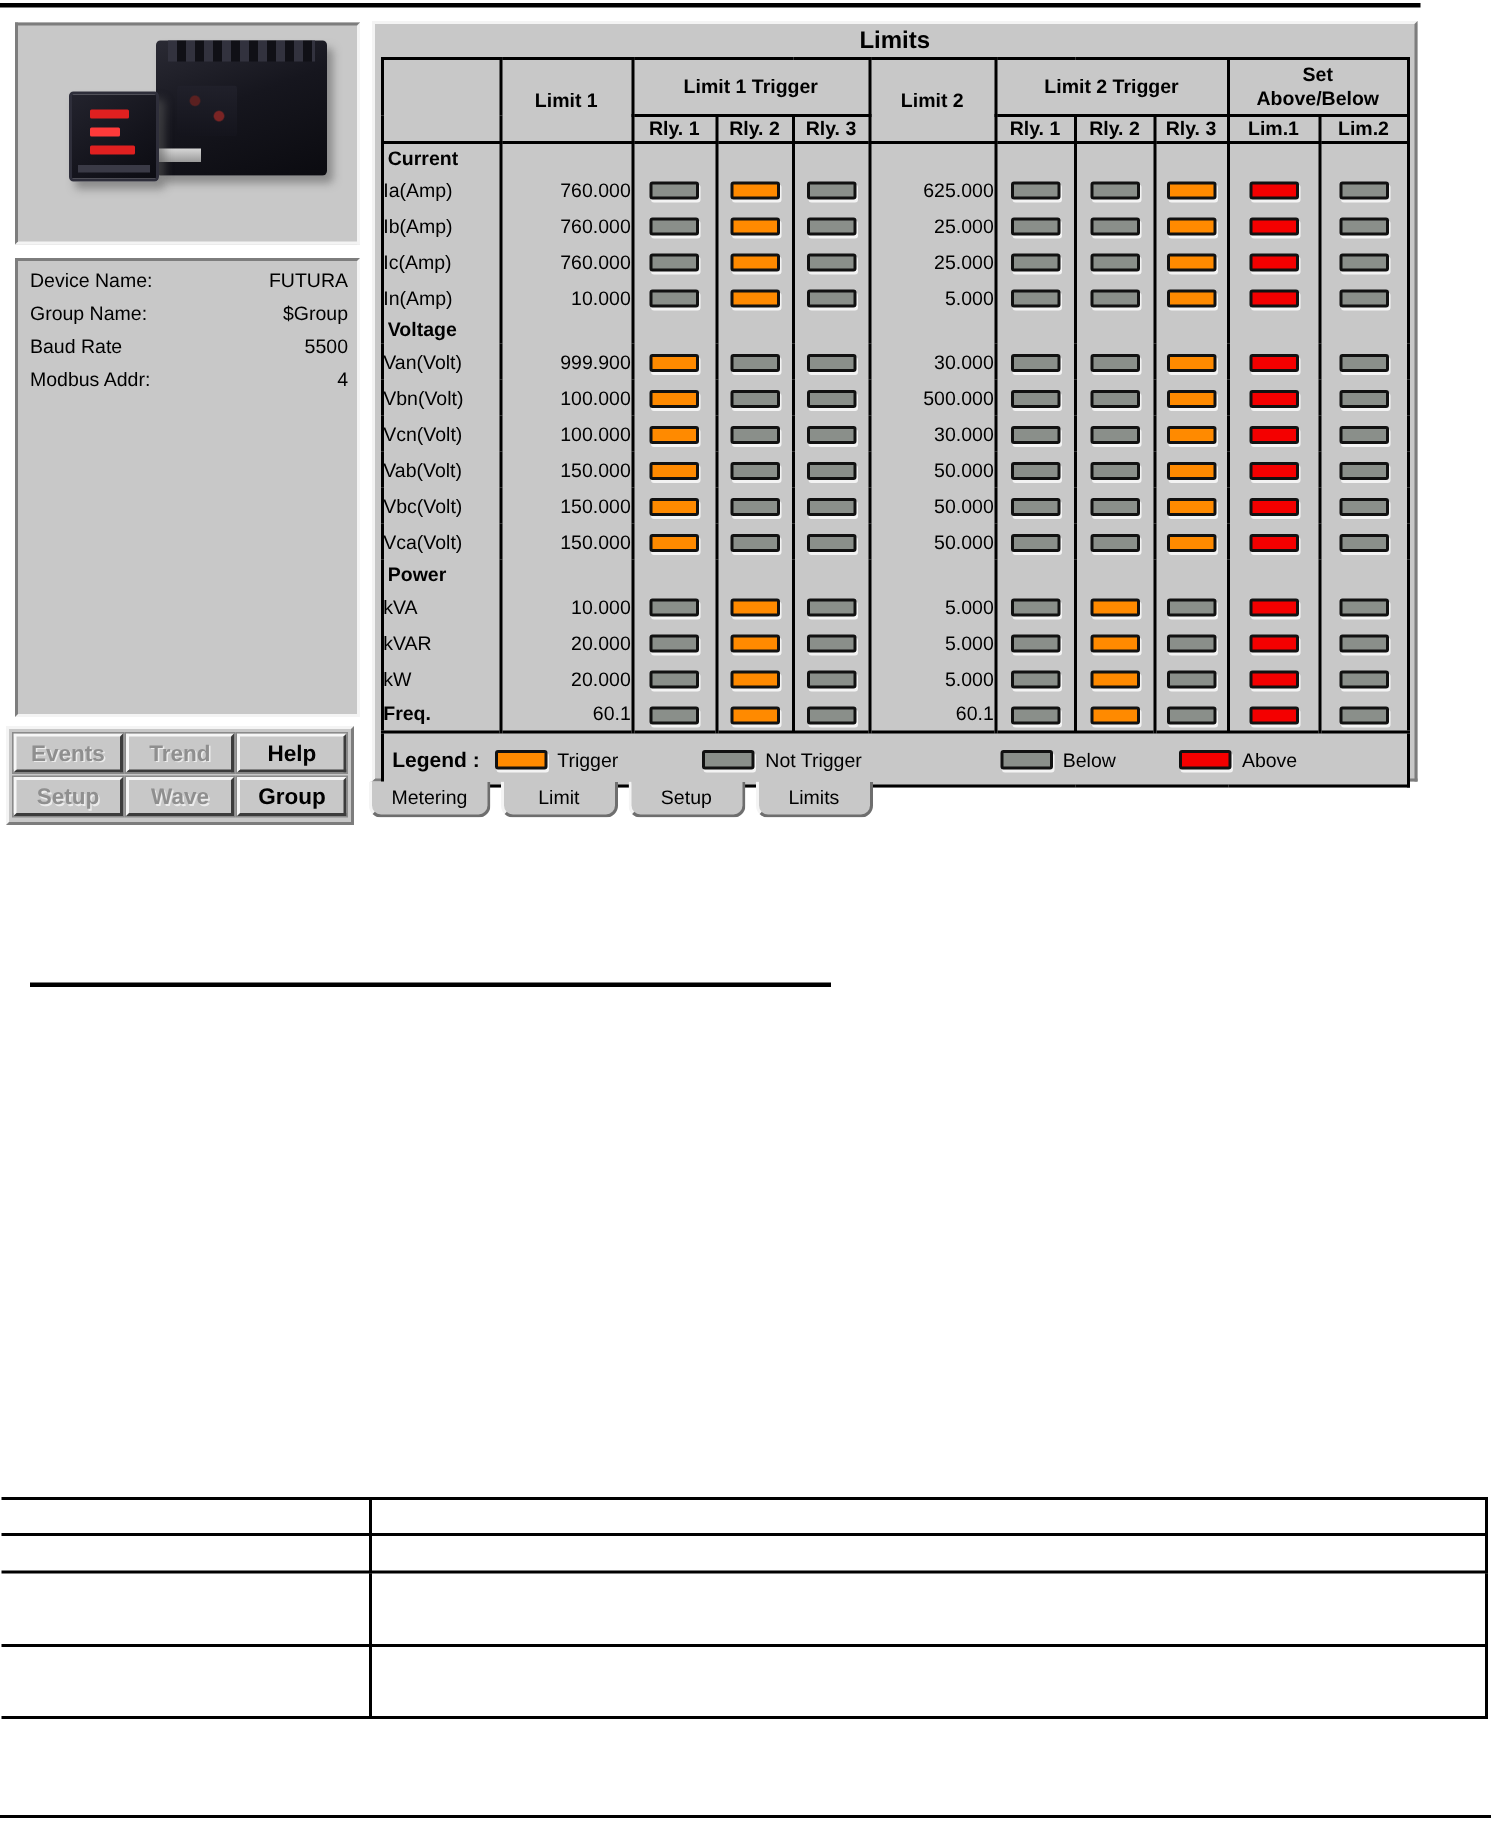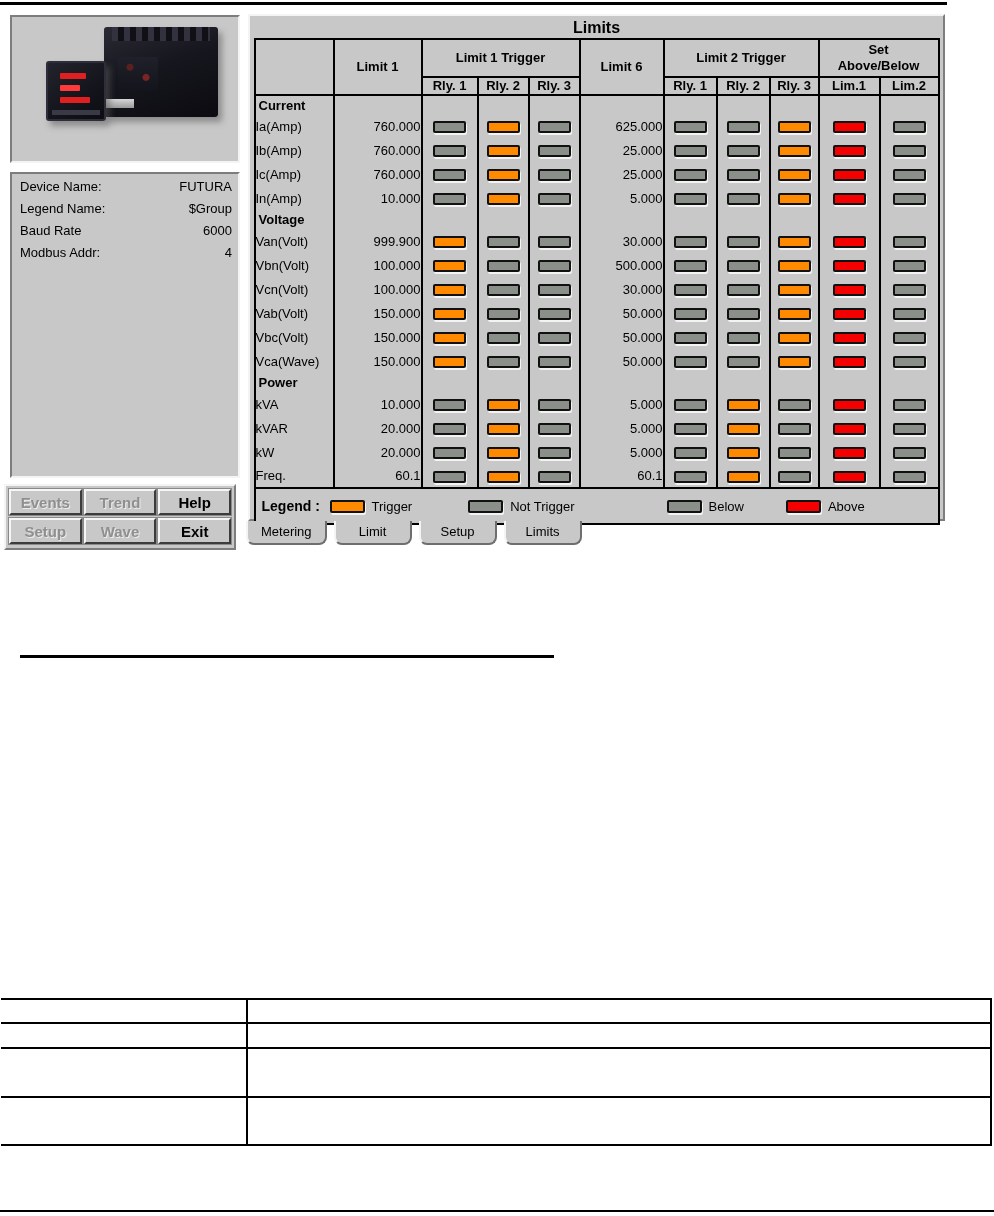--- a/index.html
+++ b/index.html
@@ -76,21 +76,21 @@
                  border:2px solid #000; }
   table.limits th, table.limits td { padding:0; font-size:13px; overflow:hidden; }
   table.limits thead th { border:2px solid #000; font-weight:bold; line-height:1.2; }
   .set-hdr { white-space:pre-line;margin-left:36px; }
   tbody td { border-left:2px solid #000; }
   tbody td:first-child { border-left:none; }
   tr.sec { height:19px; }
   tr.sec td.lab { font-weight:bold; padding-left:3px; }
   tr.dat { height:24px; }
   td.lab { text-align:left; padding-left:3px; }
-  td.lab.bold { font-weight:normal; }
+  td.lab.bold { font-weight:bold; }
   td.num { text-align:right; padding-right:9px; }
   td.ind { text-align:center; }
   .indicator {
     display:inline-block; width:33px; height:12px;
     border:2px solid #111; border-radius:2px; vertical-align:middle;
     box-shadow:1px 2px 0 rgba(246,246,246,.95);
   }
   tr.legend-row td { border-top:2px solid #000; height:36px; }
   .legend-wrap { display:flex; align-items:center; padding-left:6px; }
   .legend-cap { font-weight:bold; width:64px; font-size:14px; }
@@ -133,42 +133,42 @@
   </div>
 </div>
 
 <div class="panel sunken info-panel">
   <div>
       <div class="info-row">
         <span class="lbl">Device Name:</span>
         <span class="val">FUTURA</span>
       </div>
       <div class="info-row">
-        <span class="lbl">Legend Name:</span>
+        <span class="lbl">Group Name:</span>
         <span class="val">$Group</span>
       </div>
       <div class="info-row">
         <span class="lbl">Baud Rate</span>
-        <span class="val">6000</span>
+        <span class="val">5500</span>
       </div>
       <div class="info-row">
         <span class="lbl">Modbus Addr:</span>
         <span class="val">4</span>
       </div>
     </div>
 </div>
 
 <div class="panel raised buttons-panel">
   <div class="btn-grid">
       <button class="btn disabled">Events</button>
       <button class="btn disabled">Trend</button>
       <button class="btn">Help</button>
       <button class="btn disabled">Setup</button>
       <button class="btn disabled">Wave</button>
-      <button class="btn">Exit</button>
+      <button class="btn">Group</button>
     </div>
 </div>
 
 <div class="panel raised limits-panel">
   <div class="limits-title">Limits</div>
   <table class="limits">
     <colgroup>
       <col style="width:79px">
         <col style="width:88px">
       <col style="width:56px">
@@ -179,21 +179,21 @@
         <col style="width:53px">
         <col style="width:49px">
       <col style="width:61px">
         <col style="width:59px">
     </colgroup>
     <thead>
       <tr style="height:38px">
         <th rowspan="2"></th>
         <th rowspan="2">Limit 1</th>
         <th colspan="3">Limit 1 Trigger</th>
-        <th rowspan="2">Limit 6</th>
+        <th rowspan="2">Limit 2</th>
         <th colspan="3">Limit 2 Trigger</th>
         <th colspan="2" class="set-hdr">Set
 Above/Below</th>
       </tr>
       <tr style="height:18px" id="header-row2">
           <th>Rly. 1</th>
           <th>Rly. 2</th>
           <th>Rly. 3</th>
           <th>Rly. 1</th>
           <th>Rly. 2</th>
@@ -340,21 +340,21 @@
           <td class="ind"><div class="indicator" style="background: rgb(138, 143, 138);"></div></td>
           <td class="ind"><div class="indicator" style="background: rgb(138, 143, 138);"></div></td>
           <td class="num">50.000</td>
           <td class="ind"><div class="indicator" style="background: rgb(138, 143, 138);"></div></td>
           <td class="ind"><div class="indicator" style="background: rgb(138, 143, 138);"></div></td>
           <td class="ind"><div class="indicator" style="background: rgb(255, 138, 0);"></div></td>
           <td class="ind"><div class="indicator" style="background: rgb(244, 0, 0);"></div></td>
           <td class="ind"><div class="indicator" style="background: rgb(138, 143, 138);"></div></td>
         </tr>
         <tr class="dat">
-          <td class="lab">Vca(Wave)</td>
+          <td class="lab">Vca(Volt)</td>
           <td class="num">150.000</td>
           <td class="ind"><div class="indicator" style="background: rgb(255, 138, 0);"></div></td>
           <td class="ind"><div class="indicator" style="background: rgb(138, 143, 138);"></div></td>
           <td class="ind"><div class="indicator" style="background: rgb(138, 143, 138);"></div></td>
           <td class="num">50.000</td>
           <td class="ind"><div class="indicator" style="background: rgb(138, 143, 138);"></div></td>
           <td class="ind"><div class="indicator" style="background: rgb(138, 143, 138);"></div></td>
           <td class="ind"><div class="indicator" style="background: rgb(255, 138, 0);"></div></td>
           <td class="ind"><div class="indicator" style="background: rgb(244, 0, 0);"></div></td>
           <td class="ind"><div class="indicator" style="background: rgb(138, 143, 138);"></div></td>

